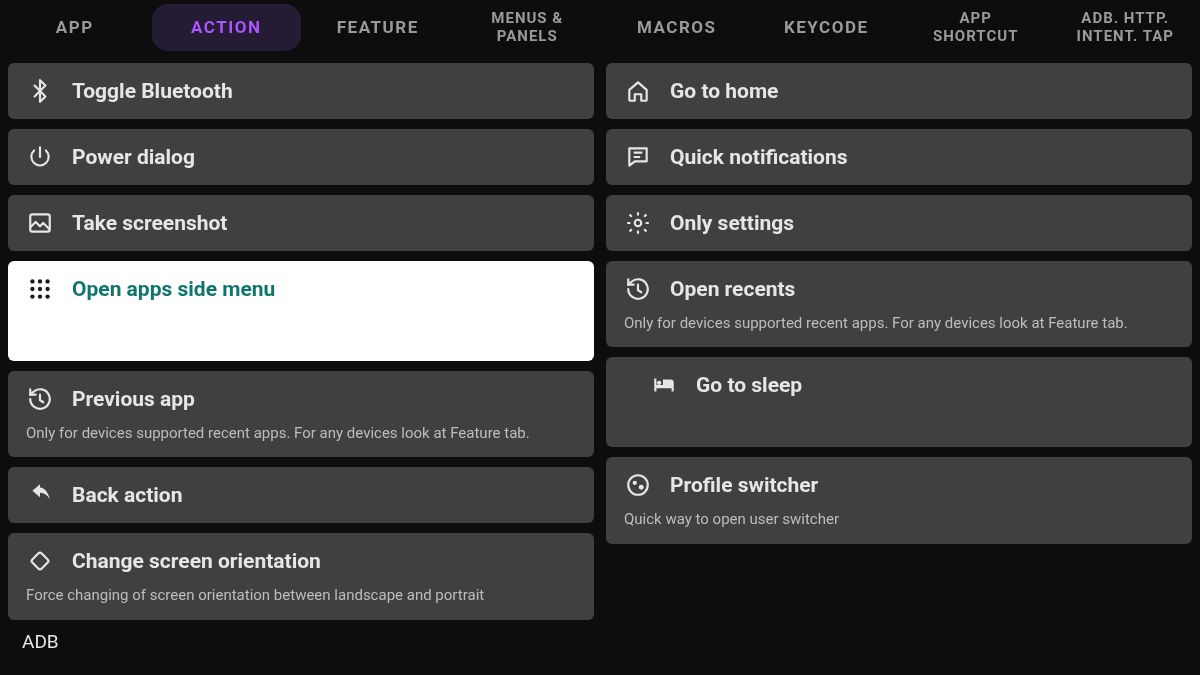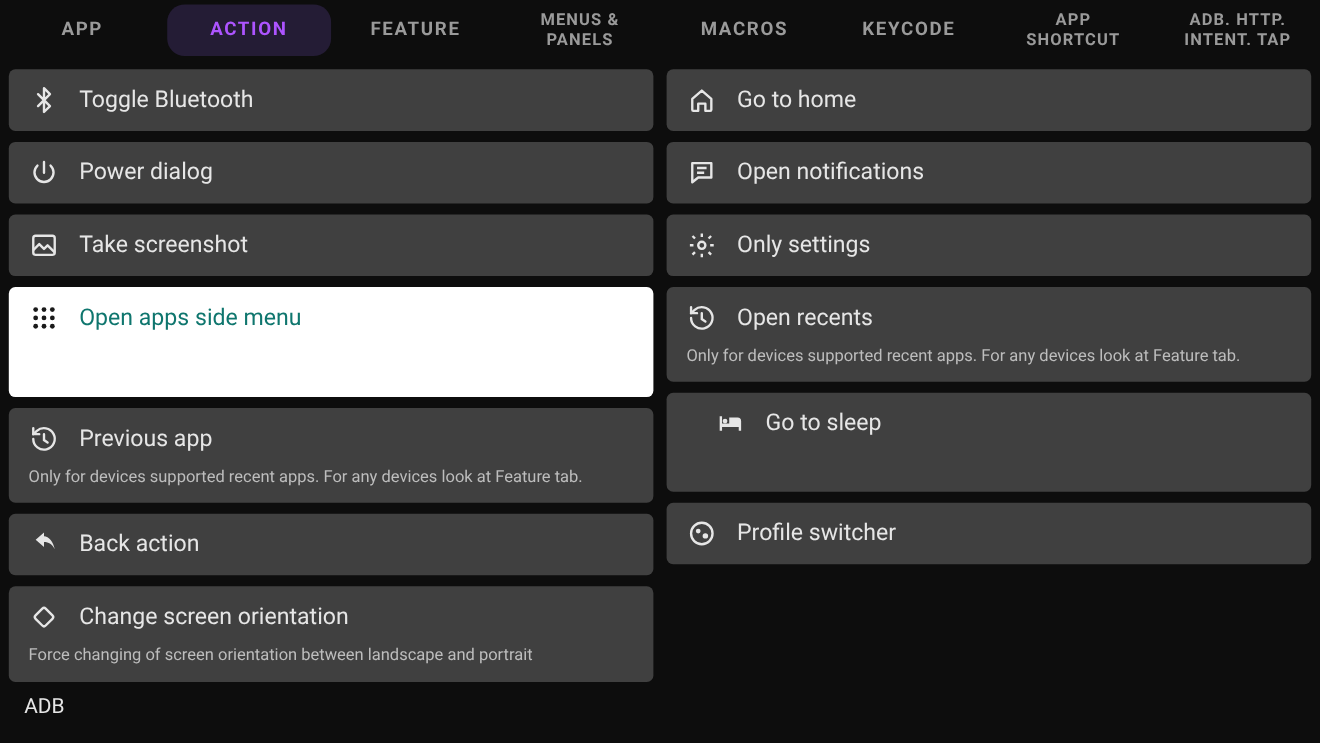--- a/index.html
+++ b/index.html
@@ -73,21 +73,21 @@
     width: 28px;
     height: 28px;
     display: flex;
     align-items: center;
     justify-content: center;
     flex-shrink: 0;
   }
   .icon svg { width: 26px; height: 26px; }
   .card .label {
     font-size: 21px;
-    font-weight: 400;
+    font-weight: 700;
   }
   .card .sub {
     font-size: 15px;
     color: #bdbdbd;
     line-height: 1.35;
     margin-top: 6px;
   }
   .footer {
     padding: 10px 22px 0 22px;
     font-size: 19px;
@@ -209,21 +209,21 @@
         </div>
       </div>
       <div class="card">
         <div class="titleRow">
           <span class="icon">
             <svg viewBox="0 0 24 24" fill="none" stroke="#e6e6e6" stroke-width="2" stroke-linejoin="round">
               <path d="M4 4h16v12H9l-5 4z"></path>
               <path d="M8 8h8M8 12h6"></path>
             </svg>
           </span>
-          <span class="label">Open notifications</span>
+          <span class="label">Quick notifications</span>
         </div>
       </div>
       <div class="card">
         <div class="titleRow">
           <span class="icon">
             <svg viewBox="0 0 24 24" fill="none" stroke="#e6e6e6" stroke-width="2">
               <circle cx="12" cy="12" r="3"></circle>
               <path d="M12 2v3M12 19v3M4.2 4.2l2.1 2.1M17.7 17.7l2.1 2.1M2 12h3M19 12h3M4.2 19.8l2.1-2.1M17.7 6.3l2.1-2.1"></path>
             </svg>
           </span>
@@ -258,16 +258,17 @@
         <div class="titleRow">
           <span class="icon">
             <svg viewBox="0 0 24 24" fill="none" stroke="#e6e6e6" stroke-width="2">
               <circle cx="12" cy="12" r="9"></circle>
               <circle cx="9" cy="10" r="2" fill="#e6e6e6" stroke="none"></circle>
               <circle cx="15" cy="14" r="2.3" fill="#e6e6e6" stroke="none"></circle>
             </svg>
           </span>
           <span class="label">Profile switcher</span>
         </div>
+        <div class="sub">Quick way to open user switcher</div>
       </div>
     </div>
 </div>
 <div class="footer">ADB</div>
 
 </body></html>

